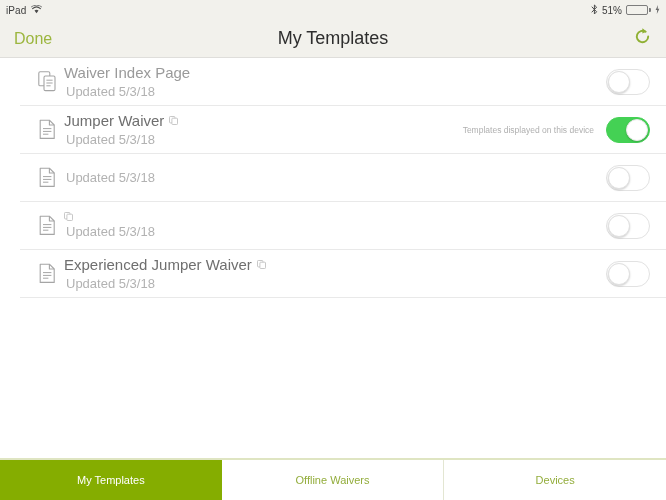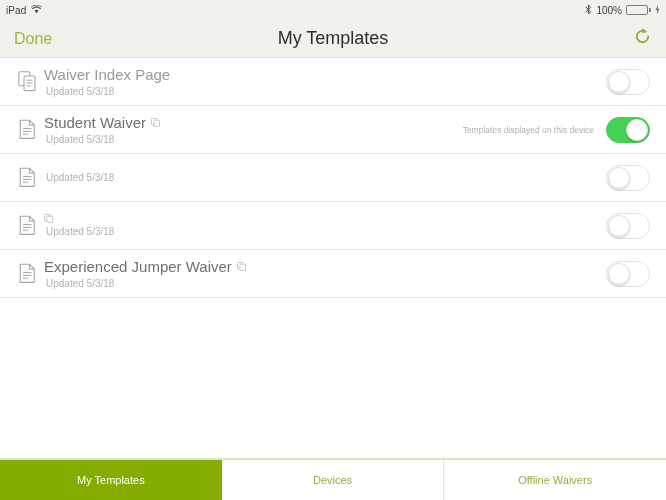--- a/index.html
+++ b/index.html
@@ -121,20 +121,21 @@
     display: flex;
     align-items: center;
     cursor: pointer;
   }
 
   
   .list {
     flex: 1 1 auto;
     background: #ffffff;
     overflow: hidden;
+    margin-left: 20px;
   }
   .row {
     display: flex;
     align-items: center;
     height: 48px;
     padding: 0 16px 0 10px;
     border-bottom: 1px solid #e9e9e9;
     box-sizing: border-box;
     background: #fff;
     cursor: pointer;
@@ -166,21 +167,21 @@
   }
   .row-title.dim {
     color: #9a9a9a;
   }
   .tag-icon {
     display: inline-flex;
     align-items: center;
     color: #c2c2c2;
   }
   .row-sub {
-    font-size: 10px;
+    font-size: 13px;
     color: #b2b2b2;
     padding-left: 2px;
   }
   .row-note {
     font-size: 8.5px;
     color: #b0b0b0;
     margin-right: 12px;
     white-space: nowrap;
   }
 
@@ -267,21 +268,21 @@
     </div>
 
     <div class="sb-center">1:32 PM</div>
 
     <div class="sb-right">
       <span>
         <svg width="7" height="11" viewBox="0 0 7 11">
           <path d="M1 3 L5.6 7.8 L3.4 10 L3.4 1 L5.6 3.2 L1 8" stroke="#4a4a4a" stroke-width="1" fill="none" stroke-linejoin="round" stroke-linecap="round"></path>
         </svg>
       </span>
-      <span>100%</span>
+      <span>51%</span>
       <span class="batt">
         <span class="batt-body">
           <span class="batt-fill" style="width: 100%;"></span>
         </span>
         <span class="batt-cap"></span>
       </span>
       <span>
         <svg width="5" height="9" viewBox="0 0 5 9">
           <path d="M3 0 L0.6 5 L2.2 5 L1.8 9 L4.4 3.8 L2.7 3.8 Z" fill="#6a6a6a"></path>
         </svg>
@@ -331,21 +332,21 @@
         <svg width="17" height="21" viewBox="0 0 17 21">
           <path d="M1.2 1.2 H10.4 L15.2 6 V19.4 H1.2 Z" fill="#fff" stroke="#a5a5a5" stroke-width="1.1" stroke-linejoin="round"></path>
           <path d="M10.4 1.2 V6 H15.2" fill="none" stroke="#a5a5a5" stroke-width="1.1" stroke-linejoin="round"></path>
           <line x1="4" y1="9.6" x2="12.4" y2="9.6" stroke="#a5a5a5" stroke-width="1"></line>
           <line x1="4" y1="12.4" x2="12.4" y2="12.4" stroke="#a5a5a5" stroke-width="1"></line>
           <line x1="4" y1="15.2" x2="9.4" y2="15.2" stroke="#a5a5a5" stroke-width="1"></line>
         </svg>
       </div>
       <div class="row-text">
         <div class="row-title-line">
-          <span class="row-title">Student Waiver</span>
+          <span class="row-title">Jumper Waiver</span>
           <span class="tag-icon">
             <svg width="9" height="9" viewBox="0 0 9 9">
               <rect x="0.5" y="0.5" width="5.4" height="6.4" rx="0.8" fill="#fff" stroke="#c2c2c2" stroke-width="0.9"></rect>
               <rect x="2.9" y="2.2" width="5.6" height="6.3" rx="0.8" fill="#fff" stroke="#c2c2c2" stroke-width="0.9"></rect>
             </svg>
           </span>
         </div>
         <span class="row-sub">Updated 5/3/18</span>
       </div>
       <span class="row-note">Templates displayed on this device</span>
@@ -428,20 +429,20 @@
       </div>
     </div>
 
   </div>
 
   <div class="tabbar">
     <div class="tab active">
       <span>My Templates</span>
     </div>
     <div class="tab">
+      <span>Offline Waivers</span>
+    </div>
+    <div class="tab">
       <span>Devices</span>
     </div>
-    <div class="tab">
-      <span>Offline Waivers</span>
-    </div>
   </div>
 
 </div>
 
 </body></html>

